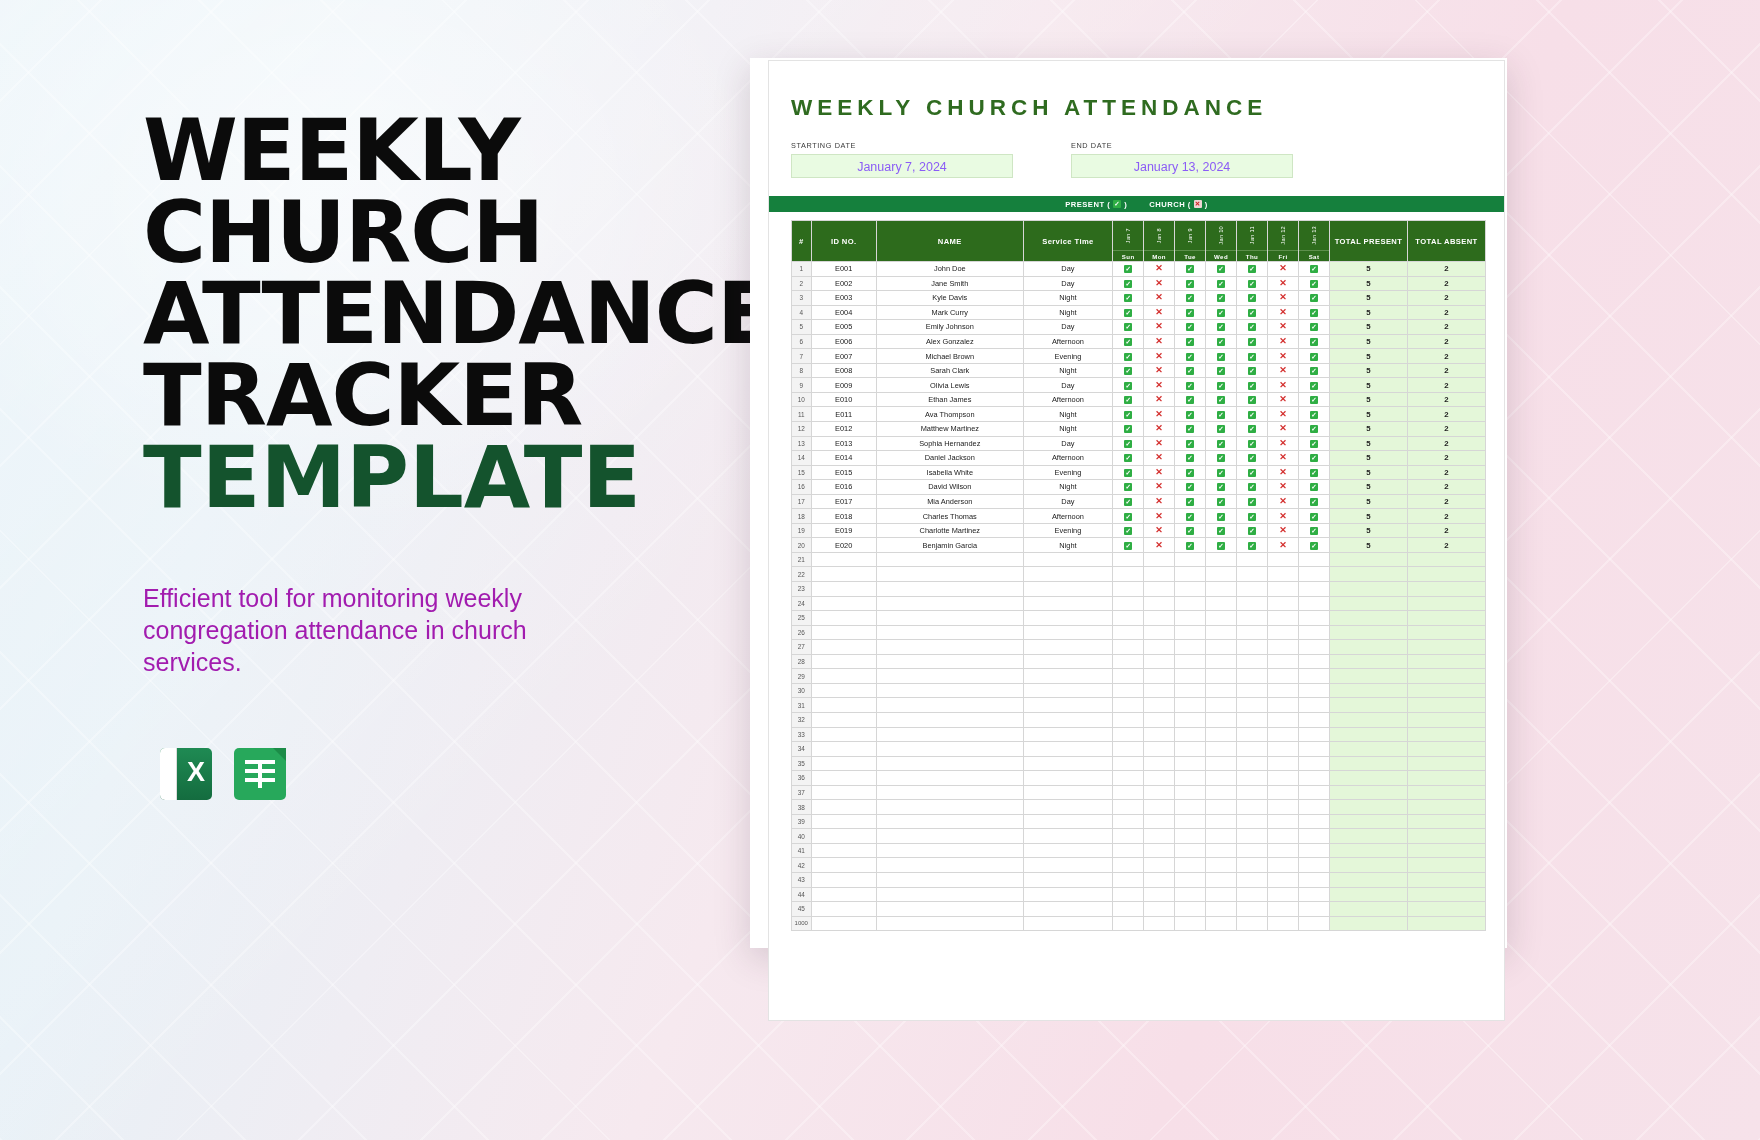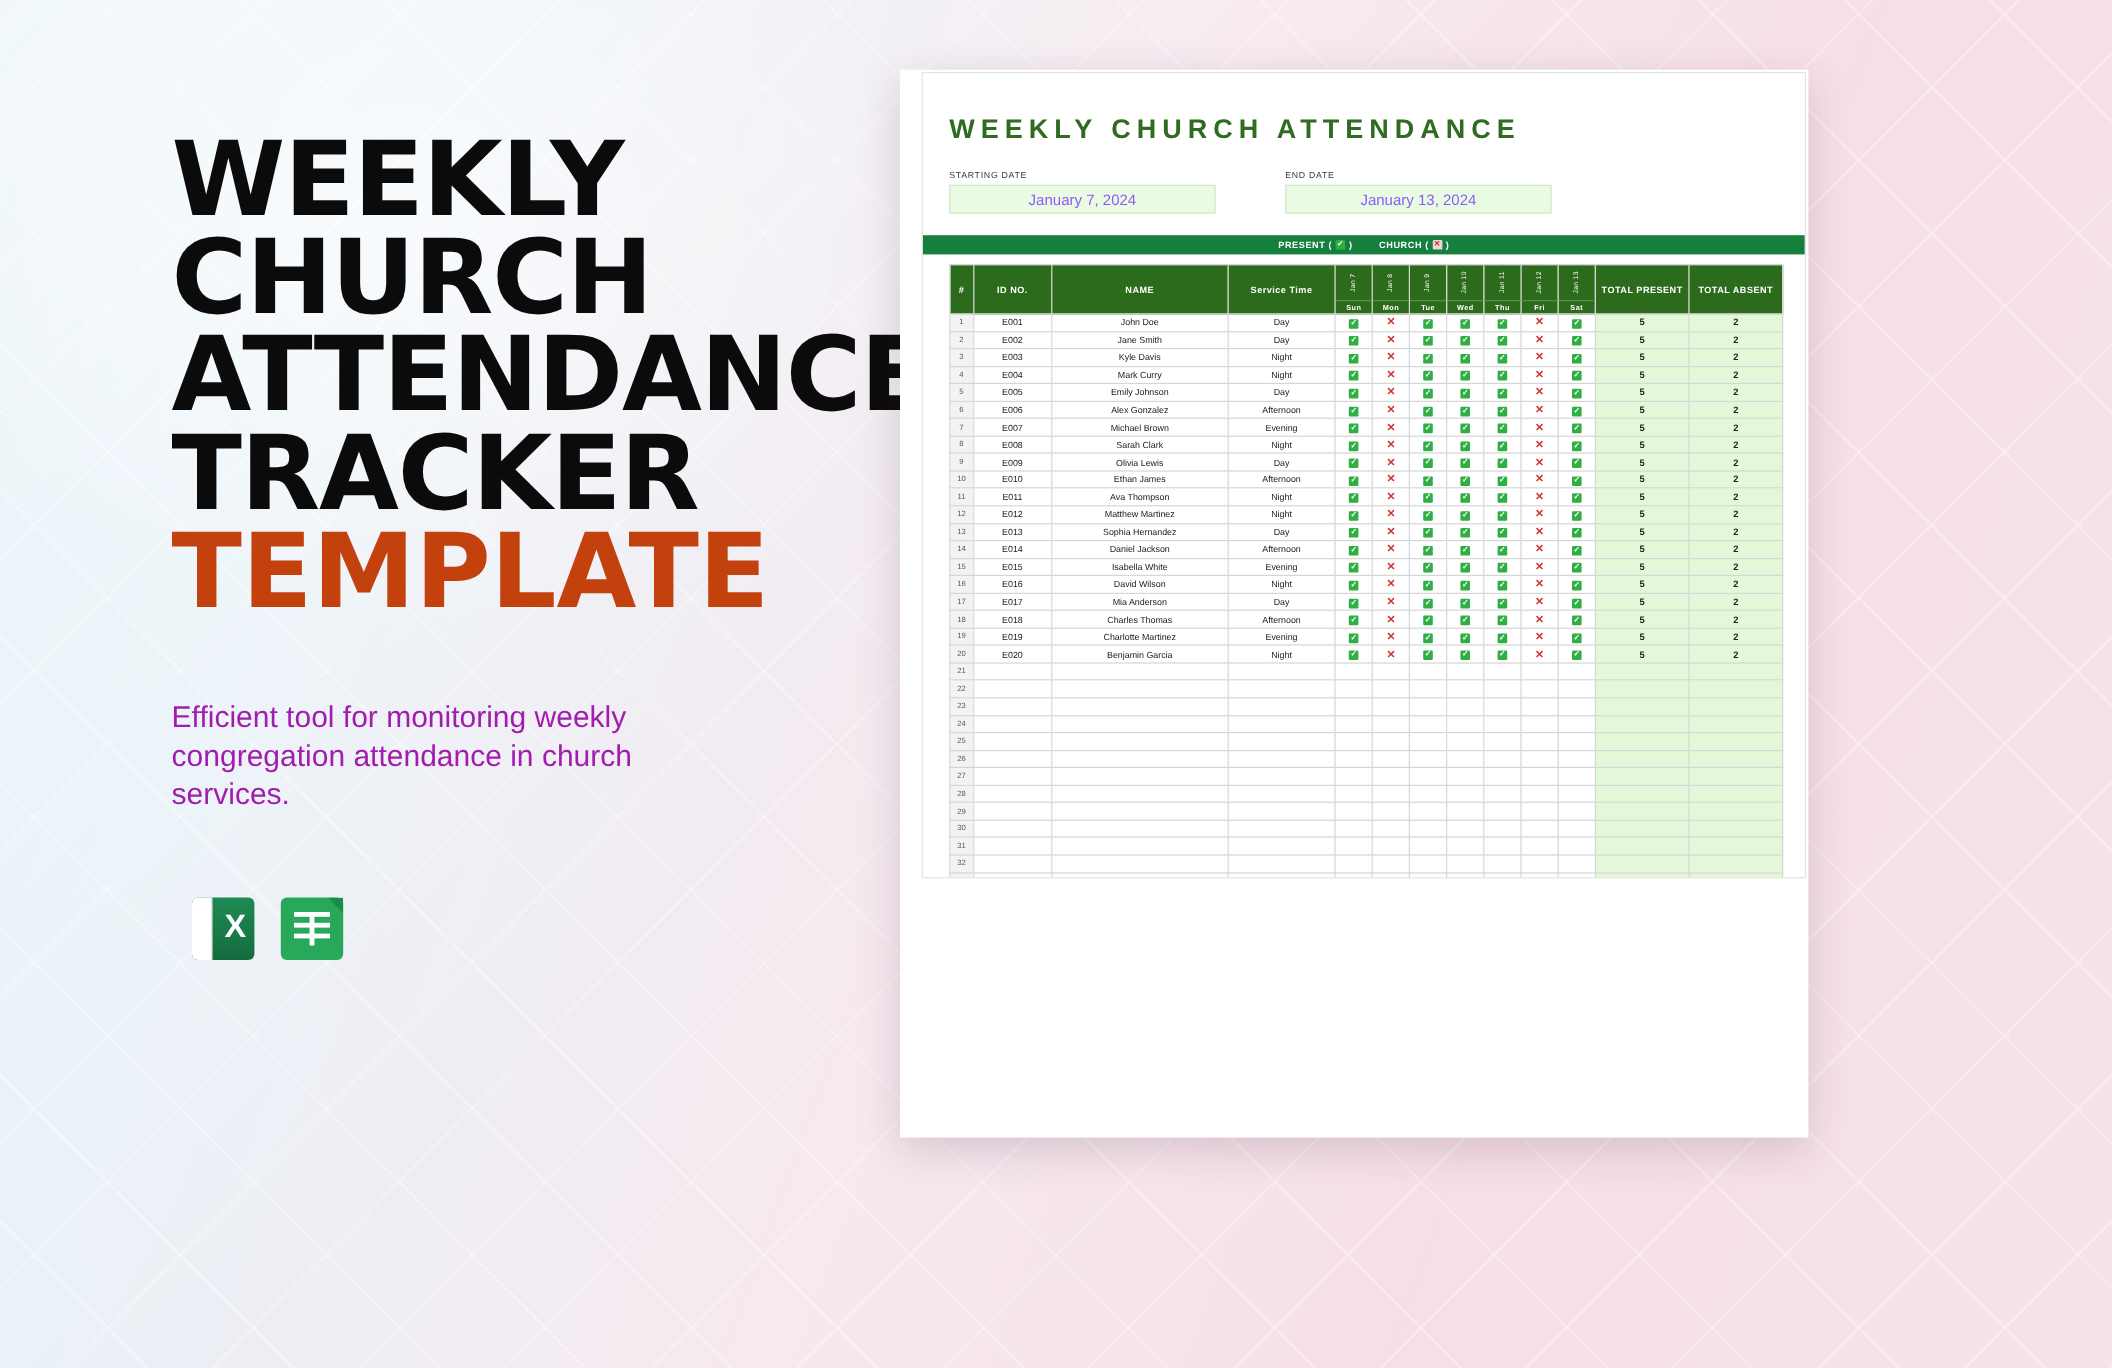--- a/index.html
+++ b/index.html
@@ -36,21 +36,21 @@
   #promo h1 {
     margin:0;
     font-family:"DejaVu Sans", sans-serif;
     font-weight:bold;
     font-size:86px;
     line-height:0.95;
     letter-spacing:-1px;
     color:#0b0b0b;
     text-transform:uppercase;
   }
-  #promo h1 .tpl { color:#c2410c; font-weight:bold; letter-spacing:0px; }
+  #promo h1 .tpl { color:#14532d; font-weight:bold; letter-spacing:0px; }
   #promo .line { display:block; }
   #promo p {
     margin:64px 0 0 0;
     font-size:25px;
     line-height:1.28;
     color:#a21caf;
     max-width:470px;
   }
   #badges { position:absolute; left:160px; top:748px; display:flex; gap:22px; }
   .badge { width:52px; height:52px; border-radius:5px; position:relative; display:block; }
@@ -78,21 +78,21 @@
     background:#1c8c48; clip-path: polygon(0 0,100% 100%,100% 0);
   }
 
   
   #sheet-shadow {
     position:absolute; left:750px; top:58px; width:757px; height:890px;
     background:#ffffff;
     box-shadow: 0 10px 34px rgba(60,40,60,0.18);
   }
   #sheet {
-    position:absolute; left:768px; top:60px; width:737px; height:672px;
+    position:absolute; left:768px; top:60px; width:737px; height:961px;
     background:#ffffff;
     border:1px solid #e3e3e3;
     overflow:hidden;
   }
   .sheet-title {
     margin:34px 0 0 22px;
     font-size:22.5px; font-weight:bold; letter-spacing:5px;
     color:#2f6b20;
     font-family:"Liberation Sans", sans-serif;
   }

